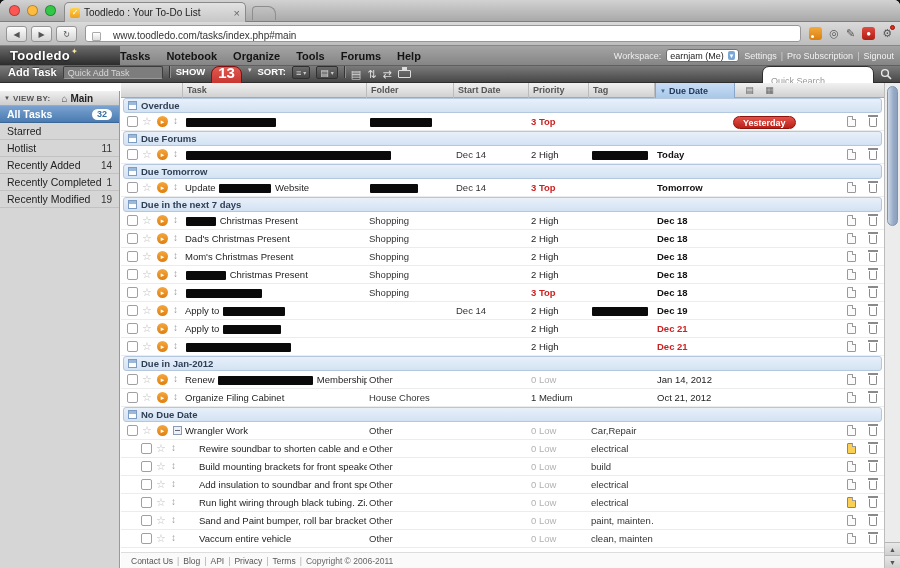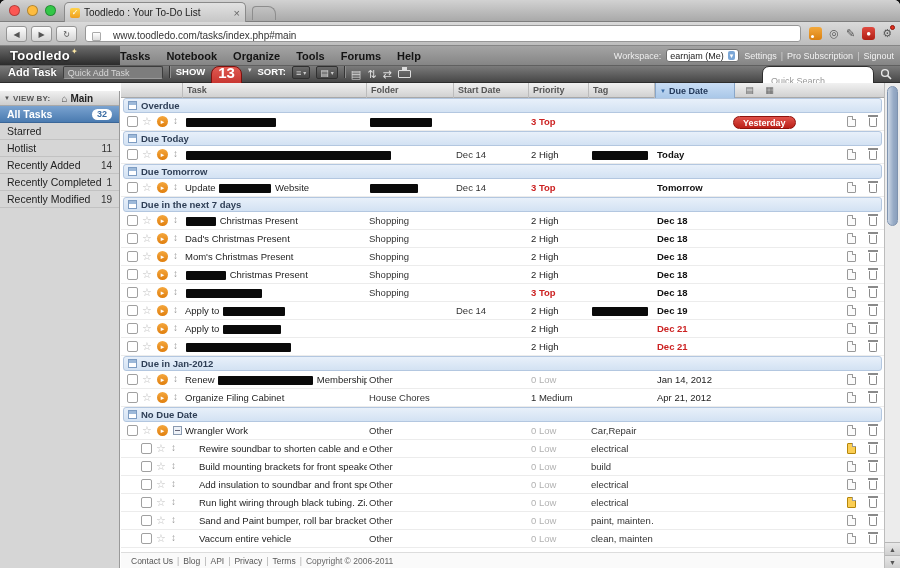--- a/index.html
+++ b/index.html
@@ -302,21 +302,21 @@
     <span class="cell cell-folder"><span class="redact" style="width: 62px;"></span></span>
     <span class="cell cell-start"></span>
     <span class="cell cell-priority pri-top">3 Top</span>
     <span class="cell cell-tag"></span>
     <span class="cell cell-due"><span class="due-badge">Yesterday</span></span>
     <span class="note-ic"></span>
     <span class="trash-ic"></span>
   </div>
           <div class="section-bar">
     <span class="cal-icon"></span>
-    <span class="section-title">Due Today</span>
+    <span class="section-title">Due Forums</span>
   </div>
           <div class="task-row">
     <span class="cb"></span>
     <span class="star">☆</span>
     <span class="action">▸</span>
     <span class="drag">↕</span>
 
     <span class="cell cell-task" style="width: 217px;"><span class="redact" style="width: 205px;"></span></span>
     <span class="cell cell-folder"></span>
     <span class="cell cell-start">Dec 14</span>
@@ -492,21 +492,21 @@
     <span class="cb"></span>
     <span class="star">☆</span>
     <span class="action">▸</span>
     <span class="drag">↕</span>
 
     <span class="cell cell-task">Organize Filing Cabinet</span>
     <span class="cell cell-folder">House Chores</span>
     <span class="cell cell-start"></span>
     <span class="cell cell-priority pri-medium">1 Medium</span>
     <span class="cell cell-tag"></span>
-    <span class="cell cell-due due-normal">Apr 21, 2012</span>
+    <span class="cell cell-due due-normal">Oct 21, 2012</span>
     <span class="note-ic"></span>
     <span class="trash-ic"></span>
   </div>
           <div class="section-bar">
     <span class="cal-icon"></span>
     <span class="section-title">No Due Date</span>
   </div>
           <div class="task-row parent">
     <span class="cb"></span>
     <span class="star">☆</span>

